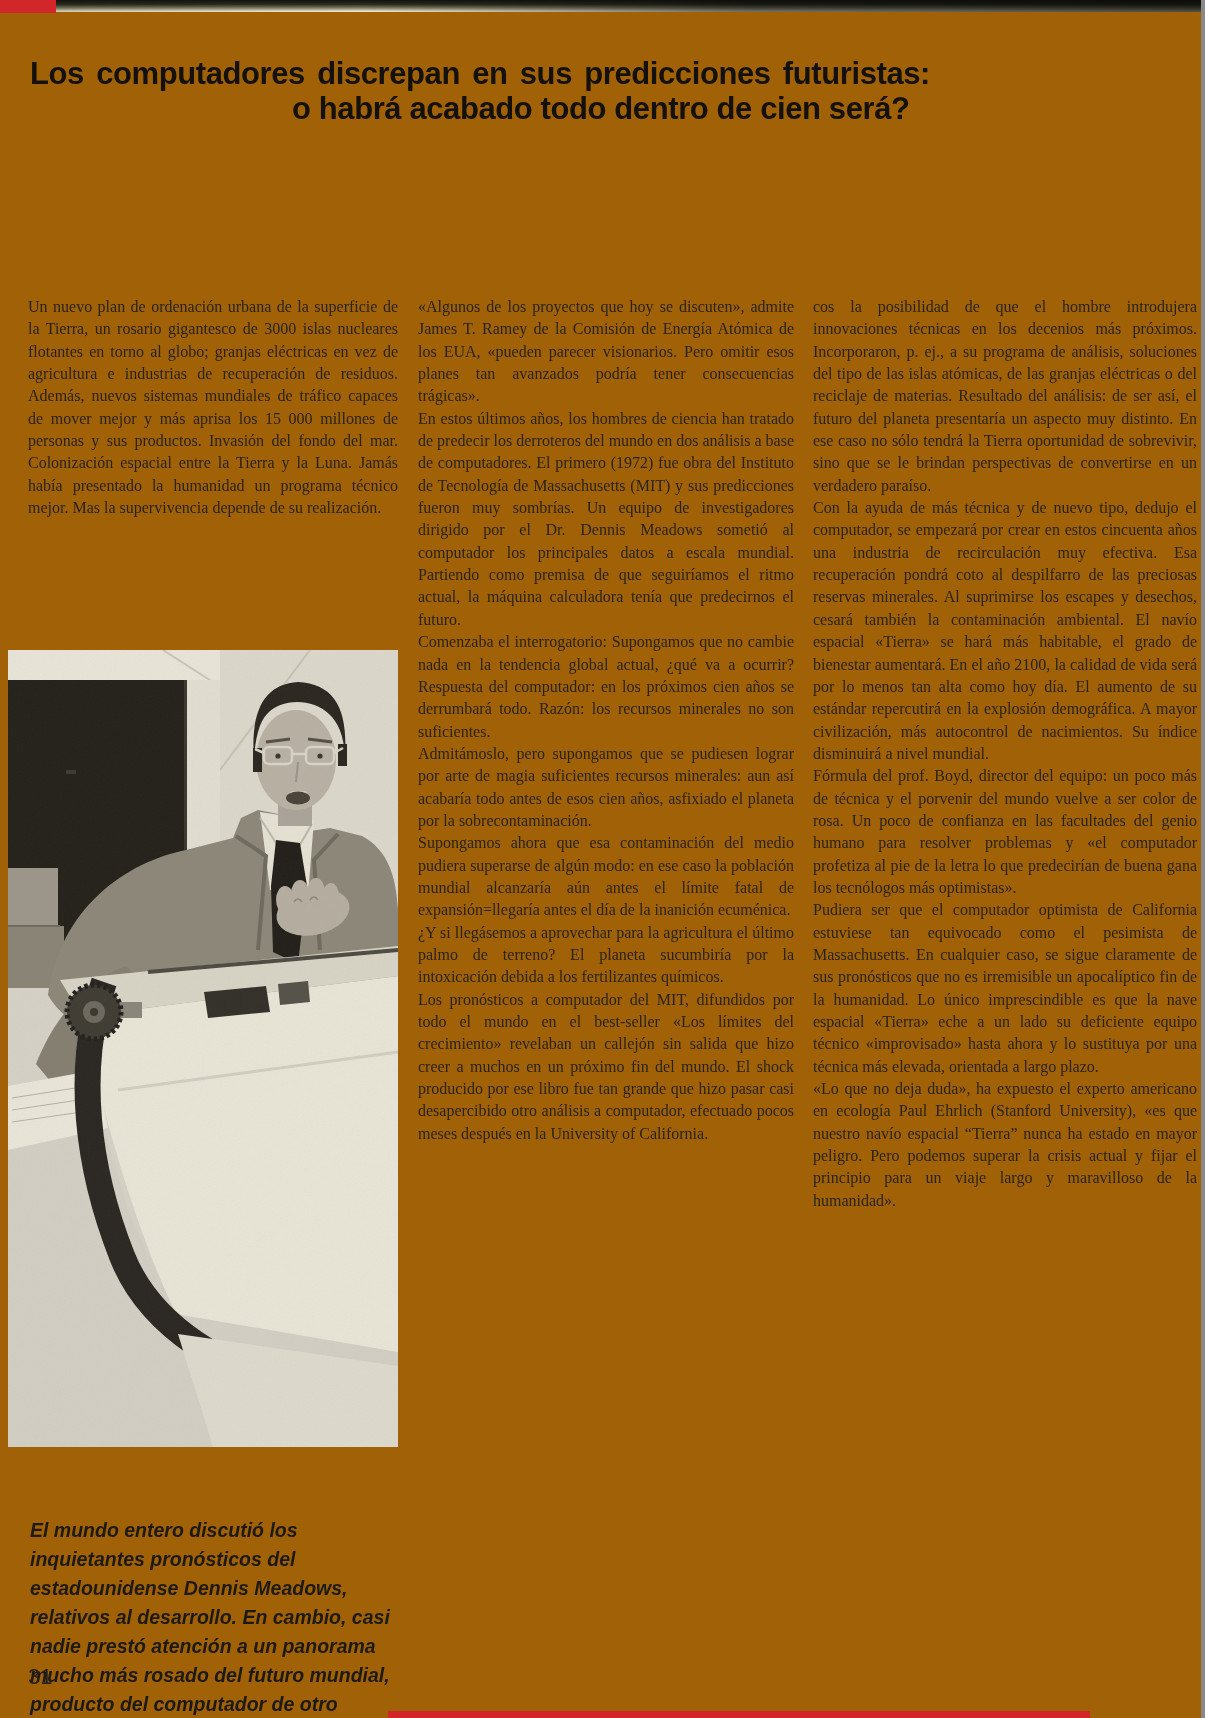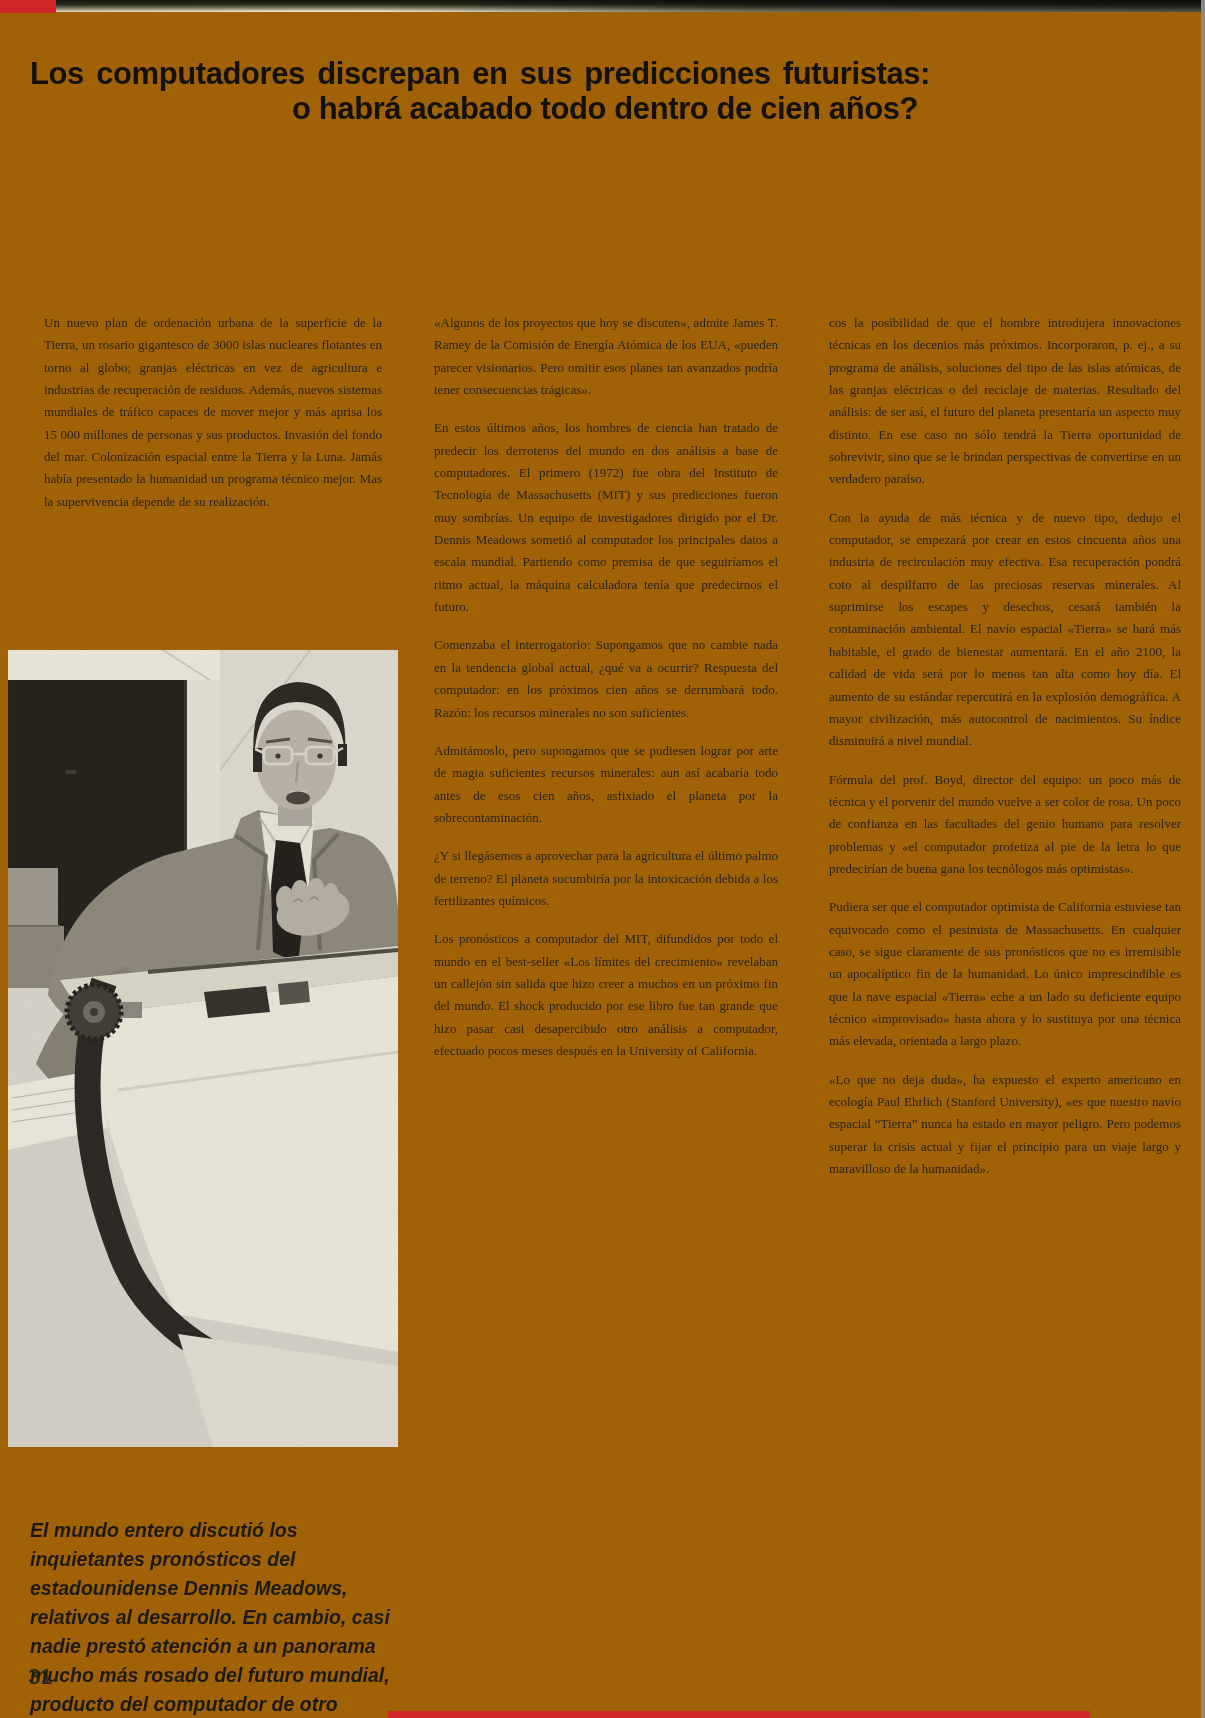--- a/index.html
+++ b/index.html
@@ -25,21 +25,21 @@
   .headline{
     position:absolute;left:30px;top:56px;width:1000px;
     font-family:"Liberation Sans", sans-serif;
     font-weight:700;color:#14110d;
     font-size:31px;line-height:35px;letter-spacing:-.4px;
   }
   .headline .h1{word-spacing:4px;}
   .headline .h3{margin-left:262px;}
 
   .col{position:absolute;top:296px;text-align:justify;}
-  .col p{margin:16px;font-size:13px;line-height:22.35px;}
+  .col p{margin:0;font-size:16px;line-height:22.35px;}
   .col-left{left:28px;width:370px;}
   .col-middle{left:418px;width:376px;}
   .col-right{left:813px;width:384px;}
 
   .photo{
     position:absolute;left:8px;top:650px;width:390px;height:797px;margin:0;
   }
   .photo svg{display:block;}
 
   .caption{
@@ -57,21 +57,21 @@
 </head>
 <body>
 
 <div class="page">
 
   <div class="top-edge"></div>
   <div class="red-mark top-left"></div>
 
   <header class="headline">
     <div class="h1">Los computadores discrepan en sus predicciones futuristas:</div>
-    <div class="h3">o habrá acabado todo dentro de cien años?</div>
+    <div class="h3">o habrá acabado todo dentro de cien será?</div>
   </header>
 
   <section class="col col-left">
       <p>Un nuevo plan de ordenación urbana de la superficie de la Tierra, un rosario gigantesco de 3000 islas nucleares flotantes en torno al globo; granjas eléctricas en vez de agricultura e industrias de recuperación de residuos. Además, nuevos sistemas mundiales de tráfico capaces de mover mejor y más aprisa los 15 000 millones de personas y sus productos. Invasión del fondo del mar. Colonización espacial entre la Tierra y la Luna. Jamás había presentado la humanidad un programa técnico mejor. Mas la supervivencia depende de su realización.</p>
     </section>
 
   <figure class="photo">
     <svg width="390" height="797" viewBox="0 0 390 797" xmlns="http://www.w3.org/2000/svg">
       <defs>
         <filter id="grain">
@@ -194,20 +194,21 @@
 
   <div class="caption">El mundo entero discutió los inquietantes pronósticos del estadounidense Dennis Meadows, relativos al desarrollo. En cambio, casi nadie prestó atención a un panorama mucho más rosado del futuro mundial, producto del computador de otro equipo de investigadores.</div>
 
   <div class="page-number">31</div>
 
   <section class="col col-middle">
       <p>«Algunos de los proyectos que hoy se discuten», admite James T. Ramey de la Comisión de Energía Atómica de los EUA, «pueden parecer visionarios. Pero omitir esos planes tan avanzados podría tener consecuencias trágicas».</p>
       <p>En estos últimos años, los hombres de ciencia han tratado de predecir los derroteros del mundo en dos análisis a base de computadores. El primero (1972) fue obra del Instituto de Tecnología de Massachusetts (MIT) y sus predicciones fueron muy sombrías. Un equipo de investigadores dirigido por el Dr. Dennis Meadows sometió al computador los principales datos a escala mundial. Partiendo como premisa de que seguiríamos el ritmo actual, la máquina calculadora tenía que predecirnos el futuro.</p>
       <p>Comenzaba el interrogatorio: Supongamos que no cambie nada en la tendencia global actual, ¿qué va a ocurrir? Respuesta del computador: en los próximos cien años se derrumbará todo. Razón: los recursos minerales no son suficientes.</p>
       <p>Admitámoslo, pero supongamos que se pudiesen lograr por arte de magia suficientes recursos minerales: aun así acabaría todo antes de esos cien años, asfixiado el planeta por la sobrecontaminación.</p>
+      <p>Supongamos ahora que esa contaminación del medio pudiera superarse de algún modo: en ese caso la población mundial alcanzaría aún antes el límite fatal de expansión=llegaría antes el día de la inanición ecuménica.</p>
       <p>¿Y si llegásemos a aprovechar para la agricultura el último palmo de terreno? El planeta sucumbiría por la intoxicación debida a los fertilizantes químicos.</p>
       <p>Los pronósticos a computador del MIT, difundidos por todo el mundo en el best-seller «Los límites del crecimiento» revelaban un callejón sin salida que hizo creer a muchos en un próximo fin del mundo. El shock producido por ese libro fue tan grande que hizo pasar casi desapercibido otro análisis a computador, efectuado pocos meses después en la University of California.</p>
     </section>
 
   <section class="col col-right">
       <p>cos la posibilidad de que el hombre introdujera innovaciones técnicas en los decenios más próximos. Incorporaron, p. ej., a su programa de análisis, soluciones del tipo de las islas atómicas, de las granjas eléctricas o del reciclaje de materias. Resultado del análisis: de ser así, el futuro del planeta presentaría un aspecto muy distinto. En ese caso no sólo tendrá la Tierra oportunidad de sobrevivir, sino que se le brindan perspectivas de convertirse en un verdadero paraíso.</p>
       <p>Con la ayuda de más técnica y de nuevo tipo, dedujo el computador, se empezará por crear en estos cincuenta años una industria de recirculación muy efectiva. Esa recuperación pondrá coto al despilfarro de las preciosas reservas minerales. Al suprimirse los escapes y desechos, cesará también la contaminación ambiental. El navío espacial «Tierra» se hará más habitable, el grado de bienestar aumentará. En el año 2100, la calidad de vida será por lo menos tan alta como hoy día. El aumento de su estándar repercutirá en la explosión demográfica. A mayor civilización, más autocontrol de nacimientos. Su índice disminuirá a nivel mundial.</p>
       <p>Fórmula del prof. Boyd, director del equipo: un poco más de técnica y el porvenir del mundo vuelve a ser color de rosa. Un poco de confianza en las facultades del genio humano para resolver problemas y «el computador profetiza al pie de la letra lo que predecirían de buena gana los tecnólogos más optimistas».</p>
       <p>Pudiera ser que el computador optimista de California estuviese tan equivocado como el pesimista de Massachusetts. En cualquier caso, se sigue claramente de sus pronósticos que no es irremisible un apocalíptico fin de la humanidad. Lo único imprescindible es que la nave espacial «Tierra» eche a un lado su deficiente equipo técnico «improvisado» hasta ahora y lo sustituya por una técnica más elevada, orientada a largo plazo.</p>
       <p>«Lo que no deja duda», ha expuesto el experto americano en ecología Paul Ehrlich (Stanford University), «es que nuestro navío espacial “Tierra” nunca ha estado en mayor peligro. Pero podemos superar la crisis actual y fijar el principio para un viaje largo y maravilloso de la humanidad».</p>

